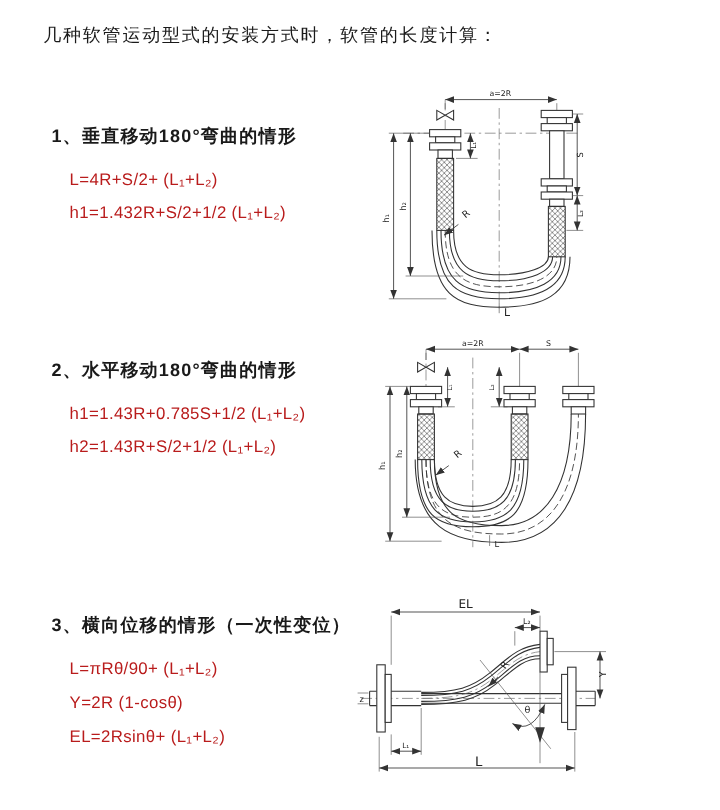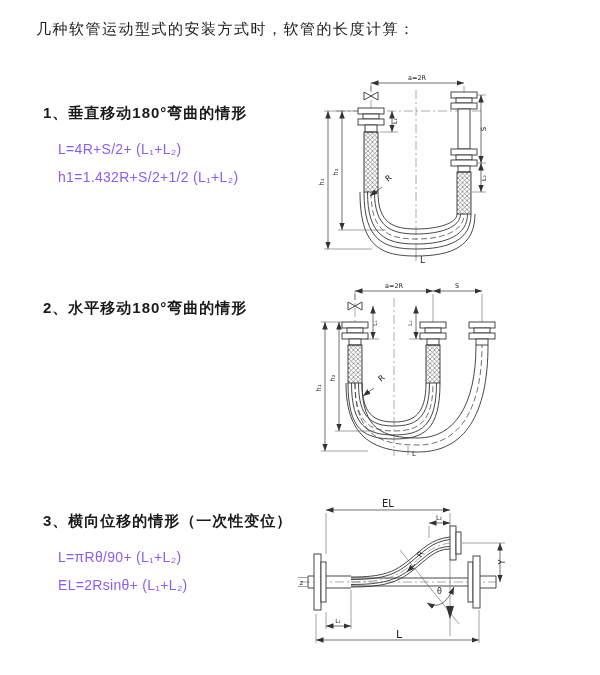--- a/index.html
+++ b/index.html
@@ -8,21 +8,21 @@
     font-family:"Liberation Sans","DejaVu Sans",sans-serif;color:#1a1a1a;
   }
   .title{
     position:absolute;left:36px;top:20px;font-size:15px;font-weight:400;letter-spacing:1.5px;
   }
   .section{position:absolute;left:43px;}
   #section1{top:104px}
   #section2{top:299px}
   #section3{top:512px}
   .sec-heading{font-size:15px;font-weight:700;letter-spacing:1px;}
-  .formulas{margin:12px 0 0 15px;font-size:14px;line-height:28px;letter-spacing:.3px;color:#8b5cf6;}
+  .formulas{margin:12px 0 0 15px;font-size:14px;line-height:28px;letter-spacing:.3px;color:#b91c1c;}
   .diagram{position:absolute;text-align:center;}
   #diagram1{left:314px;top:70px}
   #diagram2{left:313px;top:278px}
   #diagram3{left:296px;top:490px}
   svg{display:block}
   svg text{font-family:"DejaVu Sans","Liberation Sans",sans-serif;fill:#222;}
   .ln{stroke:#333;stroke-width:.9;fill:none}
   .thin{stroke:#555;stroke-width:.55;fill:none}
   .dim{stroke:#333;stroke-width:.7;fill:none}
   .cl{stroke:#666;stroke-width:.55;fill:none;stroke-dasharray:9 3 2 3}
@@ -38,27 +38,30 @@
   <div class="sec-heading">1、垂直移动180°弯曲的情形</div>
   <div class="formulas">
     <div>L=4R+S/2+ (L₁+L₂)</div>
     <div>h1=1.432R+S/2+1/2 (L₁+L₂)</div>
   </div>
 </div>
 
 <div class="section" id="section2">
   <div class="sec-heading">2、水平移动180°弯曲的情形</div>
   <div class="formulas">
+    <div>h1=1.43R+0.785S+1/2 (L₁+L₂)</div>
+    <div>h2=1.43R+S/2+1/2 (L₁+L₂)</div>
   </div>
 </div>
 
 <div class="section" id="section3">
   <div class="sec-heading">3、横向位移的情形（一次性变位）</div>
   <div class="formulas">
     <div>L=πRθ/90+ (L₁+L₂)</div>
+    <div>Y=2R (1-cosθ)</div>
     <div>EL=2Rsinθ+ (L₁+L₂)</div>
   </div>
 </div>
 
 <div class="diagram" id="diagram1">
 <svg width="285" height="194" viewBox="0 0 285 194">
   <defs>
     <marker id="d1-arr" viewBox="0 0 8 8" refX="7.5" refY="4" markerWidth="8" markerHeight="8" orient="auto-start-reverse" markerUnits="userSpaceOnUse">
           <path d="M0,1.2 L7.5,4 L0,6.8 Z" fill="#333"></path>
         </marker>

